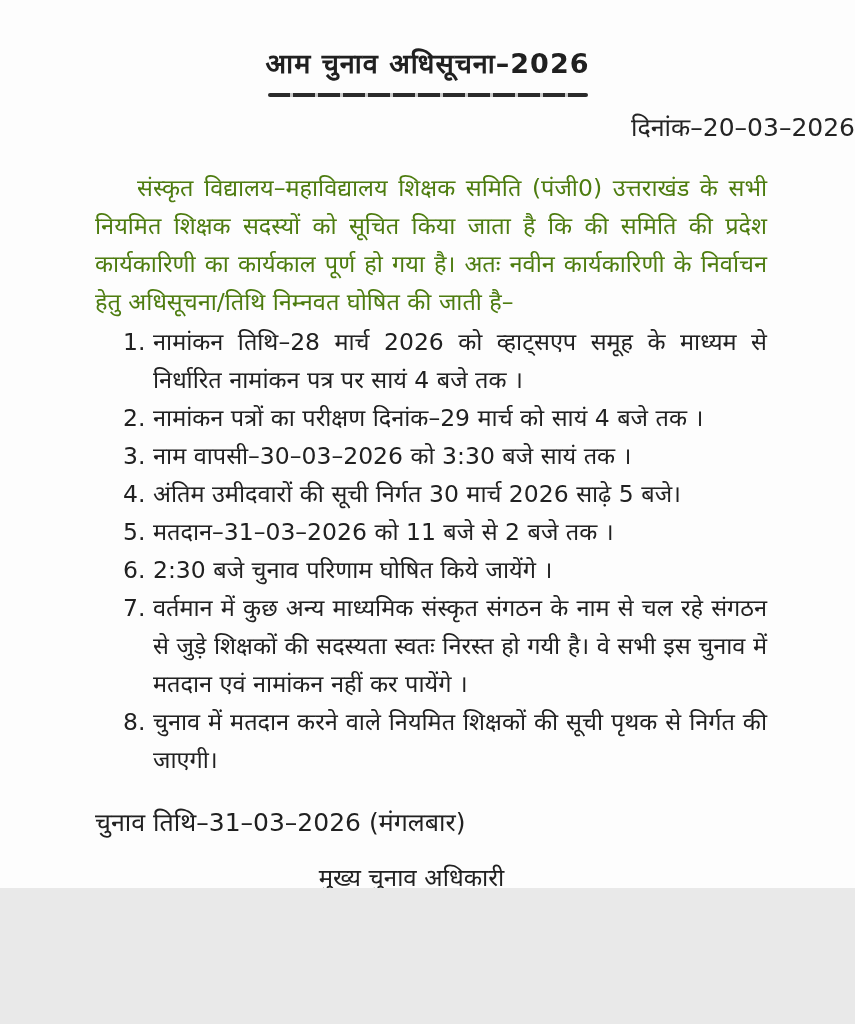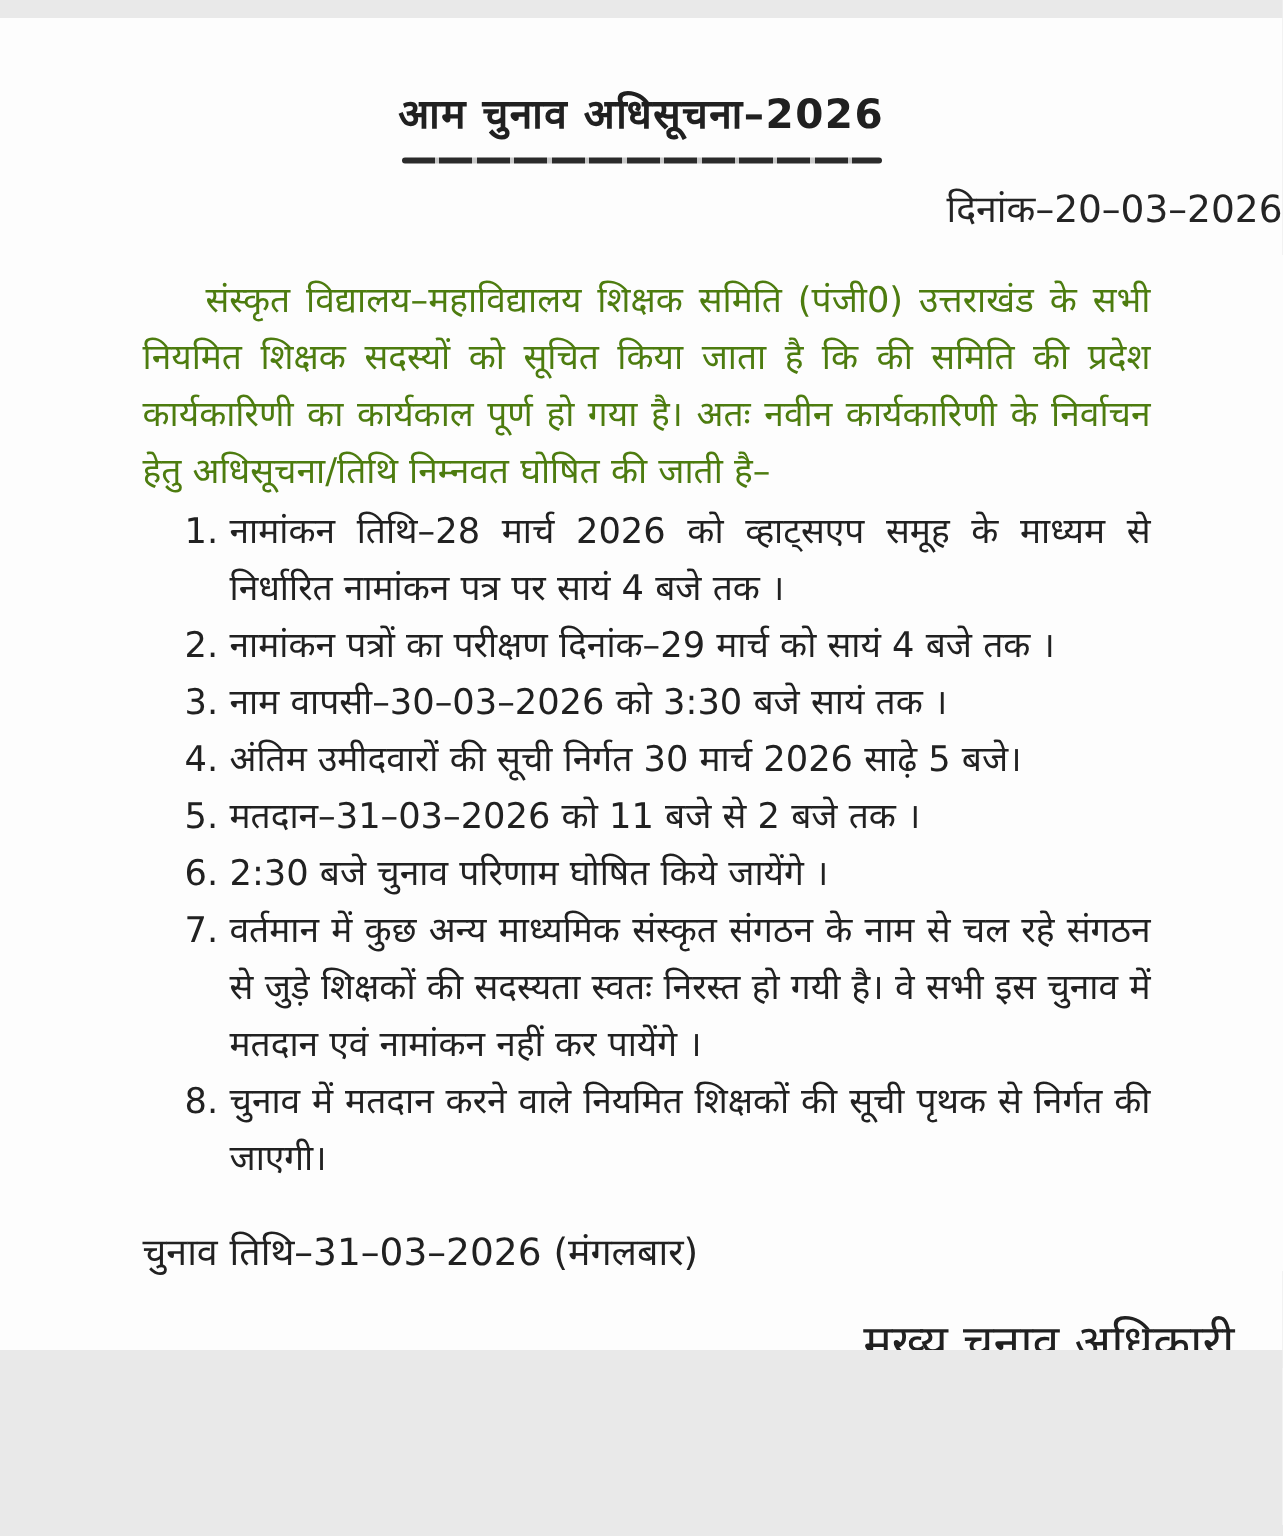--- a/index.html
+++ b/index.html
@@ -4,21 +4,21 @@
 <style>
   html, body {
     margin: 0;
     padding: 0;
     background: #e9e9e9;
   }
   .page {
     position: relative;
     width: 855px;
     height: 888px;
-    margin: 12px auto;
+    margin: 0 auto;
     background: #fdfdfd;
     color: #1f1f1f;
     font-family: "DejaVu Sans", "Liberation Sans", sans-serif;
     overflow: hidden;
     box-sizing: border-box;
   }
   .title-block {
     padding-top: 44px;
     text-align: center;
   }
@@ -73,22 +73,22 @@
   }
   .footer-lines {
     margin: 24px 88px 0 95px;
     font-size: 25px;
     line-height: 39px;
     color: #212121;
   }
   .officer-line {
     margin-top: 18px;
     padding-right: 32px;
-    text-align: right;
-    font-size: 32px;
+    text-align: center;
+    font-size: 24px;
     color: #212121;
   }
   .signature-row {
     display: flex;
     justify-content: space-between;
     margin: 20px 118px 0 92px;
   }
   .signatory {
     text-align: center;
   }

